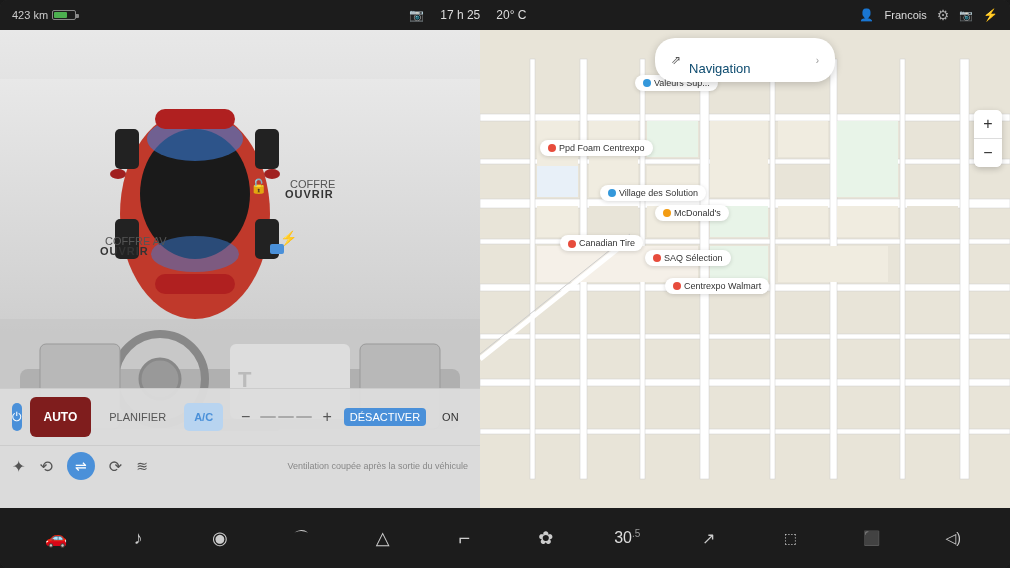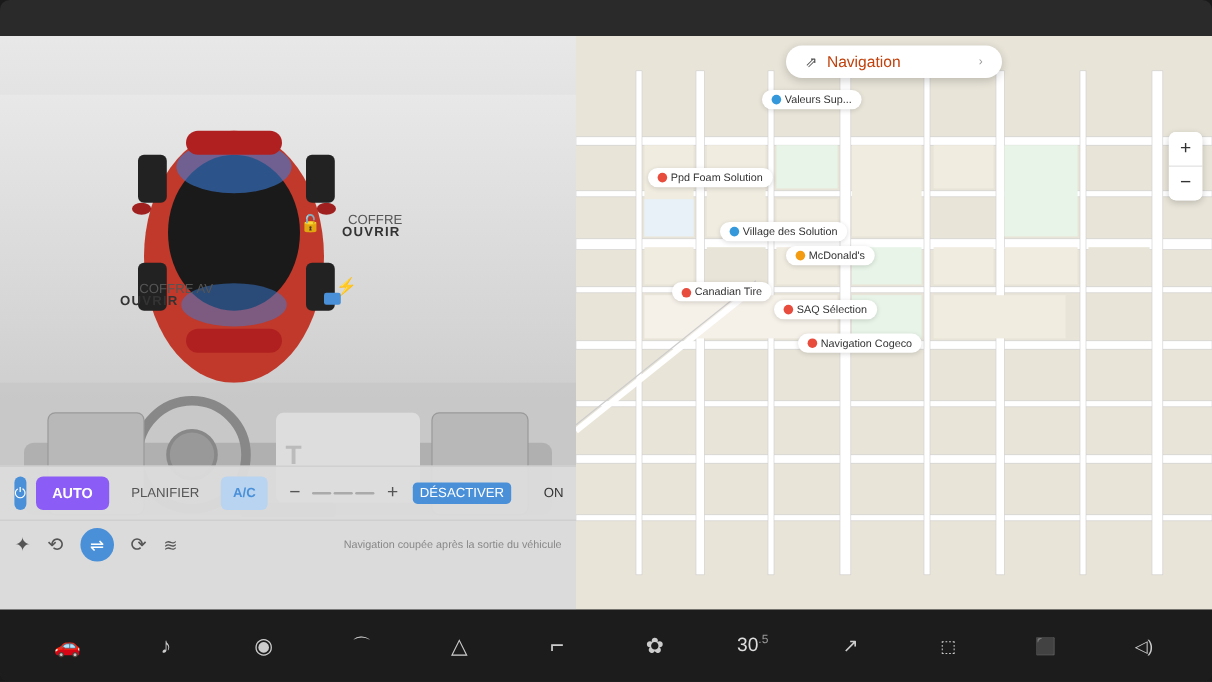--- a/index.html
+++ b/index.html
@@ -166,21 +166,21 @@
       top: 158px;
       left: 285px;
       font-size: 11px;
       color: #333;
       font-weight: 600;
       letter-spacing: 1px;
     }
 
     .coffre-front {
       top: 205px;
-      left: 116px;
+      left: 105px;
     }
     .ouvrir-front {
       top: 215px;
       left: 100px;
       font-size: 11px;
       color: #333;
       font-weight: 600;
       letter-spacing: 1px;
     }
 
@@ -223,28 +223,28 @@
       color: white;
       font-size: 12px;
       cursor: pointer;
       display: flex;
       align-items: center;
       justify-content: center;
     }
 
     .btn-auto {
       padding: 4px 14px;
-      background: #8b5cf6;
+      background: #7f1d1d;
       border: none;
       border-radius: 6px;
       color: white;
       font-size: 12px;
       font-weight: 600;
       cursor: pointer;
-      height: 28px;
+      height: 40px;
     }
 
     .btn-planifier {
       padding: 4px 10px;
       background: transparent;
       border: none;
       color: #555;
       font-size: 11px;
       cursor: pointer;
       height: 28px;
@@ -287,21 +287,21 @@
     .temp-line {
       width: 16px;
       height: 2px;
       background: #aaa;
       border-radius: 1px;
     }
 
     .climate-right-options {
       display: flex;
       align-items: center;
-      gap: 21px;
+      gap: 10px;
       margin-left: auto;
     }
 
     .climate-option {
       font-size: 11px;
       color: #333;
       cursor: pointer;
       padding: 3px 6px;
       border-radius: 4px;
     }
@@ -388,23 +388,24 @@
       padding: 6px 16px;
       display: flex;
       align-items: center;
       gap: 8px;
       box-shadow: 0 2px 8px rgba(0,0,0,0.2);
       min-width: 180px;
     }
 
     .nav-label {
       font-size: 13px;
-      color: #c2410c;
+      color: #0c4a6e;
       font-weight: 500;
       flex: 1;
+      margin-top: 17px;
     }
 
     .nav-chevron {
       color: #999;
       font-size: 10px;
     }
 
     
     .map-zoom {
       position: absolute;
@@ -538,20 +539,40 @@
       font-weight: bold;
       color: white;
       letter-spacing: 1px;
     }
   </style>
 </head>
 <body>
 
 <div class="screen">
 
+  <div class="status-bar">
+    <div class="status-bar-left">
+      <span class="battery-info">
+        <span>423 km</span>
+        <span class="battery-bar"></span>
+      </span>
+    </div>
+    <div class="status-bar-center">
+      <span style="color:#aaa; font-size:12px;">📷</span>
+      <span class="time-display">17 h 25</span>
+      <span class="temp-display">20° C</span>
+    </div>
+    <div class="status-bar-right">
+      <span style="color:#aaa; font-size:12px;">👤</span>
+      <span class="user-name">Francois</span>
+      <span class="settings-icon">⚙</span>
+      <span style="color:#aaa; font-size:11px;">📷</span>
+      <span class="bluetooth-icon">⚡</span>
+    </div>
+  </div>
 
 
   <div class="main-content">
 
     <div class="left-panel">
 
       <div class="car-view">
 
         <svg class="map-svg" viewBox="0 0 480 380" xmlns="http://www.w3.org/2000/svg">
 
@@ -639,21 +660,21 @@
             <span class="climate-option">CHIEN</span>
 
           </div>
         </div>
         <div class="climate-bottom-row">
           <span class="fan-icon">✦</span>
           <span class="airflow-icon">⟲</span>
           <div class="seat-icon">⇌</div>
           <span class="airflow-icon">⟳</span>
           <span class="heat-lines">≋</span>
-          <span class="ventilation-note">Navigation coupée après la sortie du véhicule</span>
+          <span class="ventilation-note">Ventilation coupée après la sortie du véhicule</span>
         </div>
       </div>
     </div>
 
     <div class="right-panel">
       <div class="map-bg">
         
         <svg width="100%" height="100%" viewBox="0 0 530 420" xmlns="http://www.w3.org/2000/svg">
           <rect width="530" height="420" fill="#e8e4d8"></rect>
 
@@ -708,21 +729,21 @@
         </div>
       </div>
 
       <div class="map-place" style="top: 45px; left: 155px;">
         <div class="place-pin blue"></div>
         <span>Valeurs Sup...</span>
       </div>
 
       <div class="map-place" style="top: 110px; left: 60px;">
         <div class="place-pin red"></div>
-        <span>Ppd Foam Solution</span>
+        <span>Ppd Foam Centrexpo</span>
       </div>
 
       <div class="map-place" style="top: 155px; left: 120px;">
         <div class="place-pin blue"></div>
         <span>Village des Solution</span>
       </div>
 
       <div class="map-place" style="top: 175px; left: 175px;">
         <div class="place-pin yellow"></div>
         <span>McDonald's</span>
@@ -733,21 +754,21 @@
         <span>Canadian Tire</span>
       </div>
 
       <div class="map-place" style="top: 220px; left: 165px; text-align: right;">
         <div class="place-pin red"></div>
         <span>SAQ Sélection</span>
       </div>
 
       <div class="map-place" style="top: 248px; left: 185px;">
         <div class="place-pin red"></div>
-        <span>Navigation Cogeco</span>
+        <span>Centrexpo Walmart</span>
       </div>
 
       <div class="map-zoom">
         <button class="zoom-btn">+</button>
         <div class="zoom-divider"></div>
         <button class="zoom-btn">−</button>
       </div>
     </div>
   </div>
 

